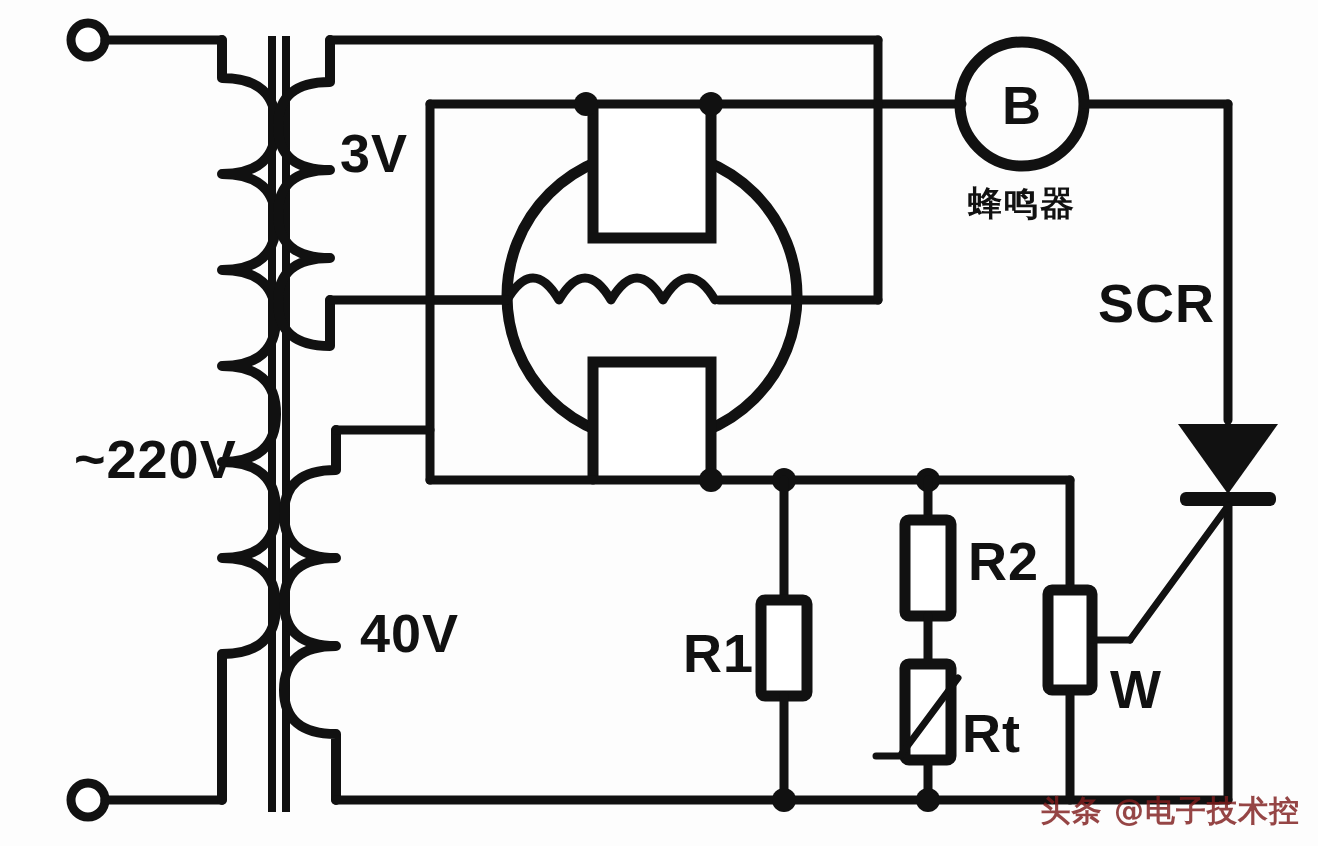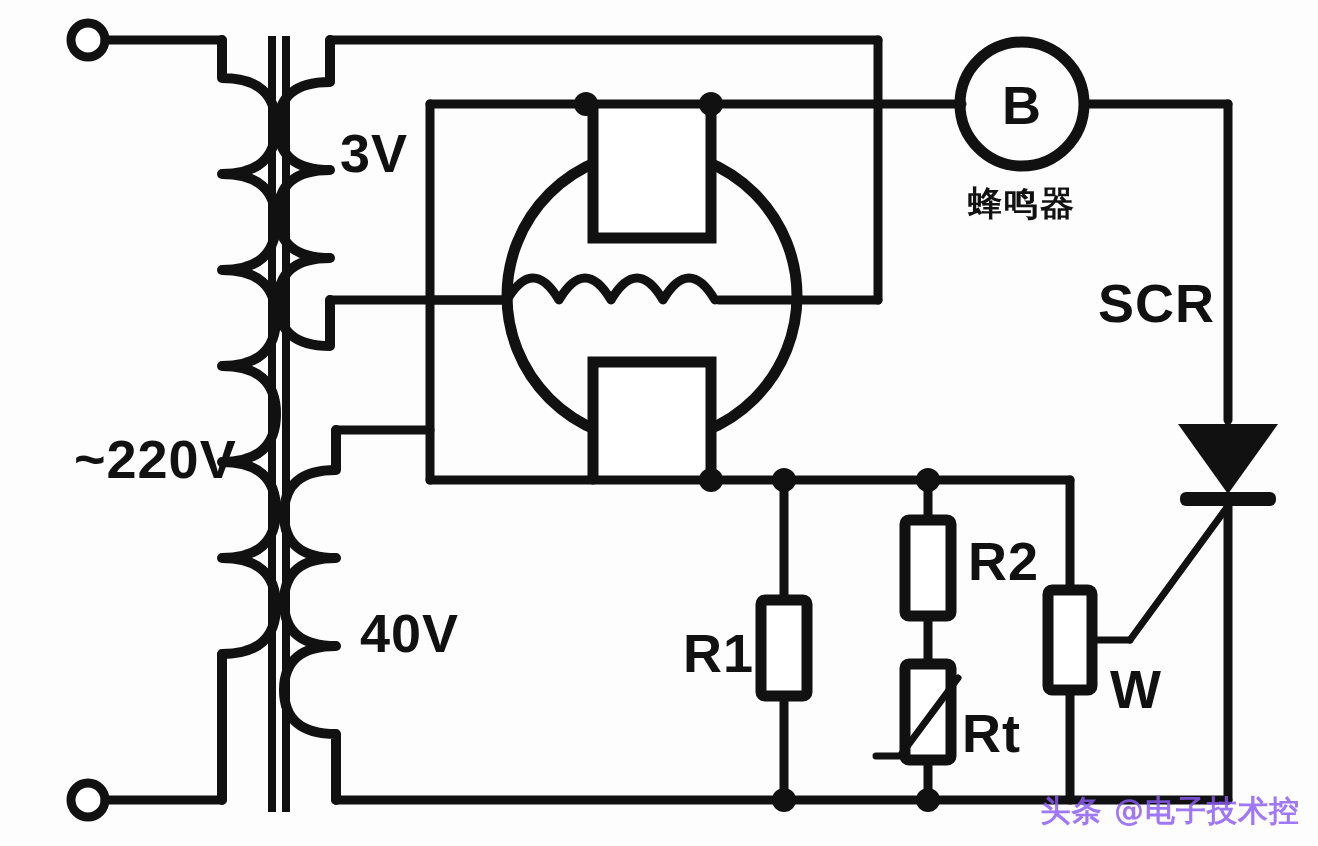--- a/index.html
+++ b/index.html
@@ -88,21 +88,21 @@
     font-size: 34px;
     letter-spacing: 2px;
   }
   .watermark {
     position: absolute;
     right: 18px;
     bottom: 14px;
     font-family: "DejaVu Sans", sans-serif;
     font-size: 30px;
     font-weight: 700;
-    color: #8b5cf6;
+    color: #7f1d1d;
     opacity: 0.82;
     white-space: nowrap;
     letter-spacing: 1px;
   }
 </style>
 </head>
 <body>
 
 <div id="schematic-root">
 

